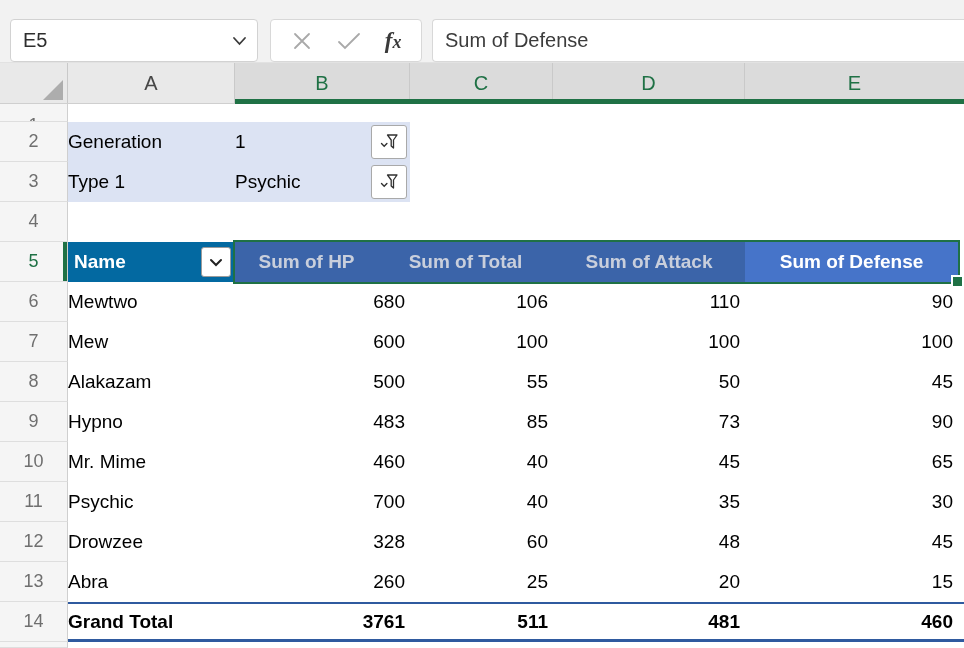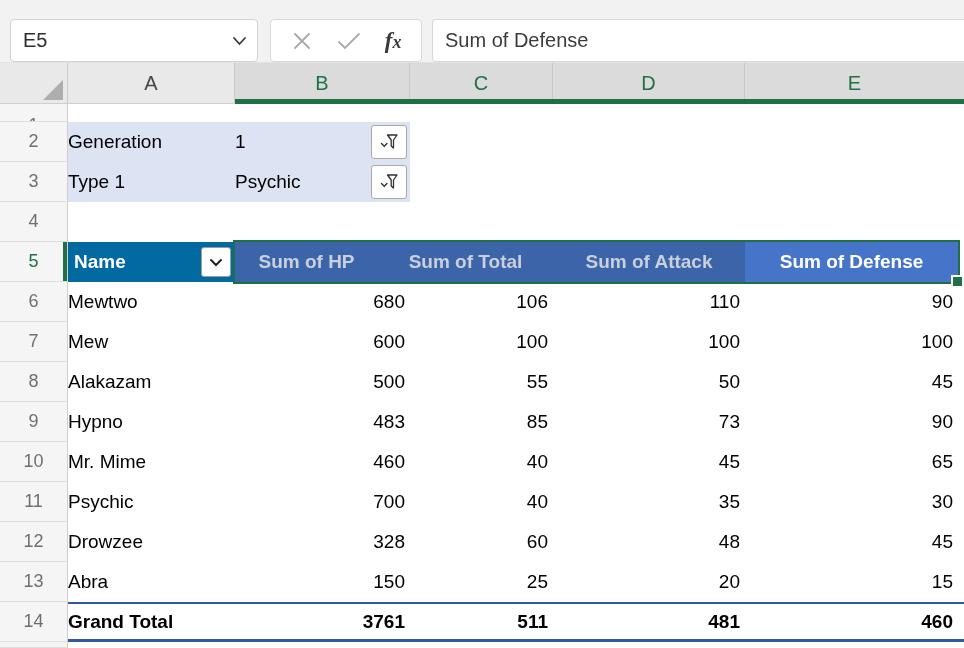--- a/index.html
+++ b/index.html
@@ -303,21 +303,21 @@
       <div class="cell fill"></div>
     </div>
   </div>
 
   <div class="row">
     <div class="rowhdr">
         <span>13</span>
       </div>
     <div class="cells">
       <div class="cell w-a txt">Abra</div>
-      <div class="cell w-b num">150</div>
+      <div class="cell w-b num">260</div>
       <div class="cell w-c num">25</div>
       <div class="cell w-d num">20</div>
       <div class="cell w-e num">15</div>
       <div class="cell fill"></div>
     </div>
   </div>
 
   <div class="row grand">
     <div class="rowhdr">
         <span>14</span>

